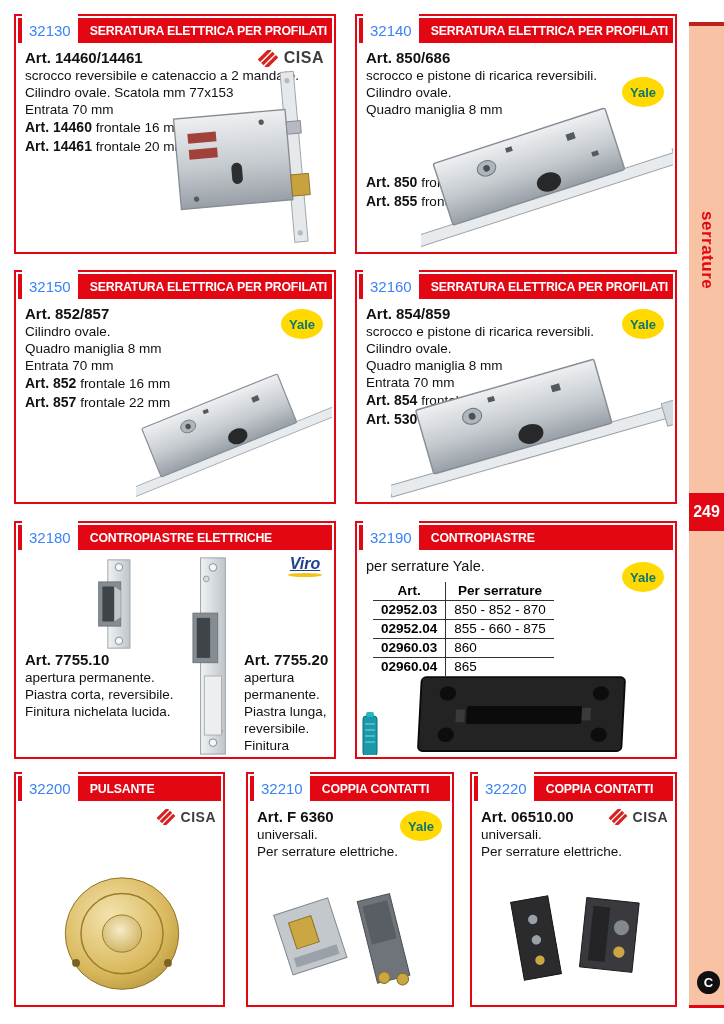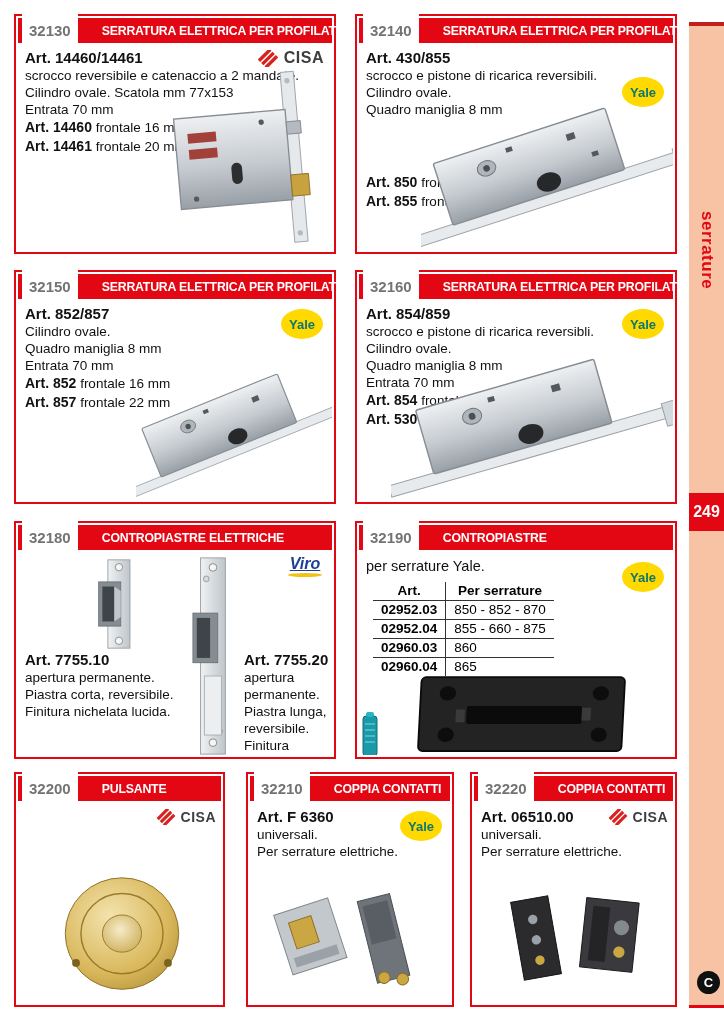--- a/index.html
+++ b/index.html
@@ -3,22 +3,22 @@
 <meta charset="utf-8">
 <style>
   * { margin:0; padding:0; box-sizing:border-box; }
   html,body { width:724px; height:1024px; }
   body { font-family:"Liberation Sans","DejaVu Sans",sans-serif; background:#fff; position:relative; overflow:hidden; }
   .page { position:absolute; inset:0; background:#ffffff; }
 
   
   .box { position:absolute; border:2px solid #e30613; background:#fff; }
   .box-header { position:absolute; top:2px; left:2px; right:2px; height:25px; background:#e30613; display:flex; align-items:center; }
-  .code-box { background:#fff; color:#737373; font-weight:bold; font-size:15px; line-height:19px; padding:16px 7px; margin-left:4px; }
-  .box-title { color:#fff; font-weight:bold; font-size:12.3px; margin-left:24px; white-space:nowrap; letter-spacing:-0.2px; }
+  .code-box { background:#fff; color:#3b82f6; font-weight:normal; font-size:15px; line-height:19px; padding:16px 7px; margin-left:4px; }
+  .box-title { color:#fff; font-weight:bold; font-size:12.3px; margin-left:12px; white-space:nowrap; letter-spacing:-0.2px; }
   .box-body { position:absolute; top:29px; left:2px; right:2px; bottom:2px; overflow:hidden; }
 
   .art { font-weight:bold; font-size:15px; line-height:19px; color:#111; }
   .line { font-size:13.5px; line-height:17px; color:#111; }
   .variant { font-size:13.5px; line-height:18px; color:#111; }
   .variant b { font-size:14px; }
   .txt { position:absolute; }
 
   
   .yale { position:absolute; width:42px; height:30px; border-radius:50%; background:#ffd900;
@@ -113,21 +113,21 @@
   </div>
 
   <div class="box" style="left:355px;top:14px;width:322px;height:240px">
     <div class="box-header">
       <span class="code-box">32140</span>
       <span class="box-title">SERRATURA ELETTRICA PER PROFILATI</span>
     </div>
     <div class="box-body">
       <div class="yale" style="right:9px;top:32px">Yale</div>
       <div class="txt" style="left:7px;top:3px">
-        <div class="art">Art. 430/855</div>
+        <div class="art">Art. 850/686</div>
         <div class="line">scrocco e pistone di ricarica reversibili.</div>
         <div class="line">Cilindro ovale.</div>
         <div class="line">Quadro maniglia 8 mm</div>
       </div>
       <div class="txt" style="left:7px;top:128px">
         <div class="variant"><b>Art. 850</b> <span>frontale 16 mm</span></div>
         <div class="variant"><b>Art. 855</b> <span>frontale 22 mm</span></div>
       </div>
       <svg class="photo" style="left:62px;top:55px;width:256px;height:152px" viewBox="0 0 260 160">
         <defs>

